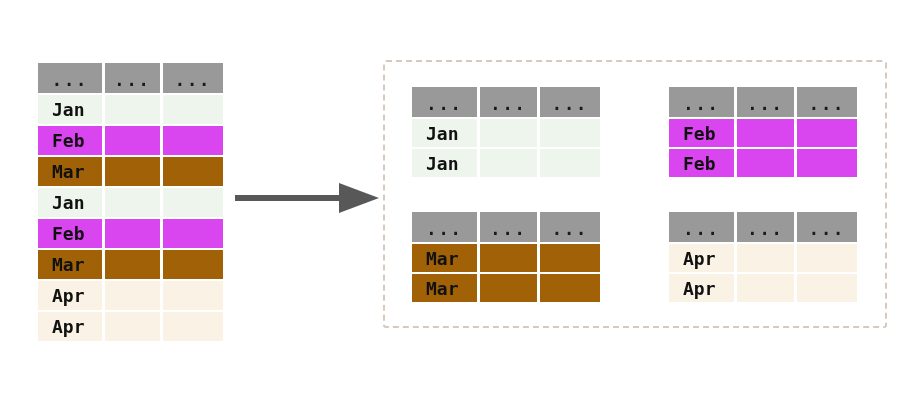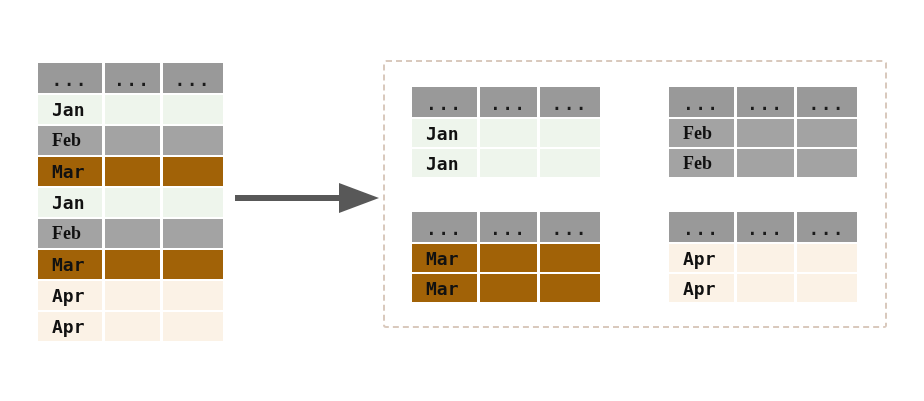--- a/index.html
+++ b/index.html
@@ -39,21 +39,21 @@
   .lbl-cell {
     color: #111111;
     font-weight: bold;
     text-align: left;
     vertical-align: middle;
   }
   .blank-cell { }
 
   
   .r-green  { background: #eef5ec; }
-  .r-pink   { background: #a3a3a3; font-family: Liberation Serif, serif; }
+  .r-pink   { background: #d946ef; }
   .r-blue   { background: #a16207; }
   .r-cream  { background: #fbf2e6; }
 
   
   #source-table {
     left: 38px;
     top: 63px;
     width: 185px;
   }
   #source-table .hdr-cell {

